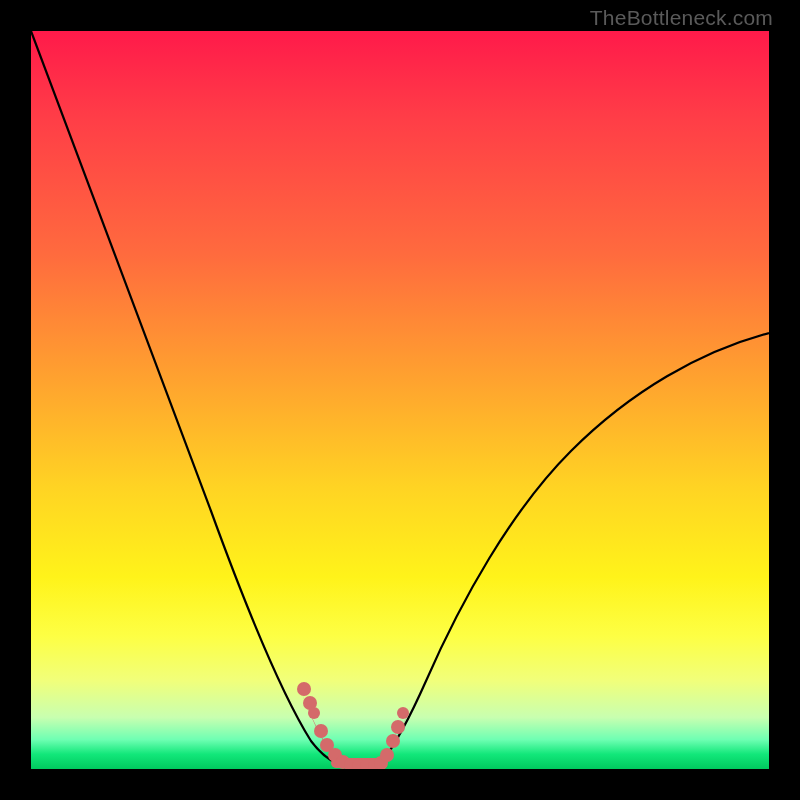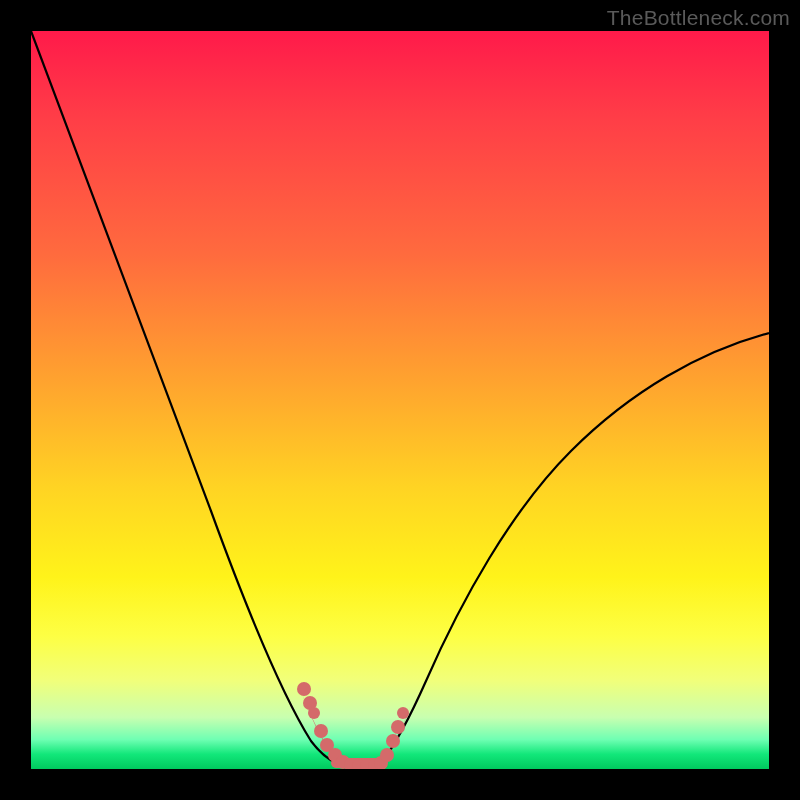--- a/index.html
+++ b/index.html
@@ -38,21 +38,21 @@
       #f1ff7a 88%,
       #c8ffb0 93%,
       #6fffb3 96%,
       #12e77a 98%,
       #00c95e 100%
     );
   }
   .watermark {
     position: absolute;
     top: 6px;
-    right: 10px;
+    right: 27px;
     font-size: 21px;
     font-weight: 400;
     color: #5a5a5a;
     letter-spacing: 0.2px;
   }
   svg.curves {
     position: absolute;
     left: 0;
     top: 0;
   }

